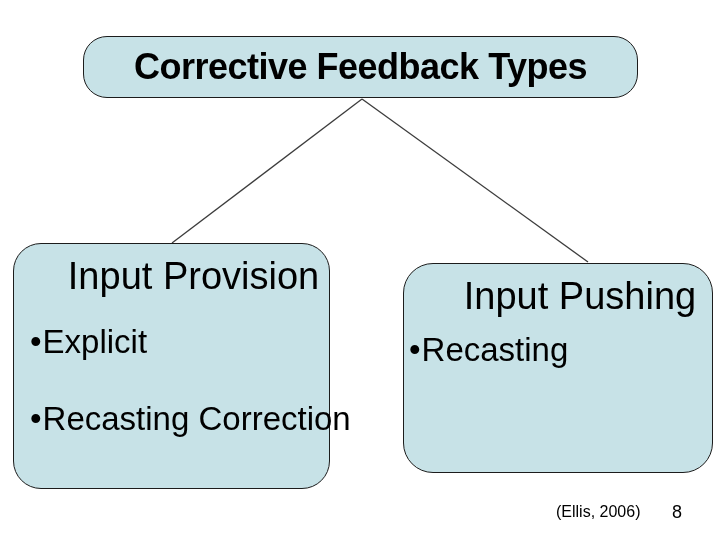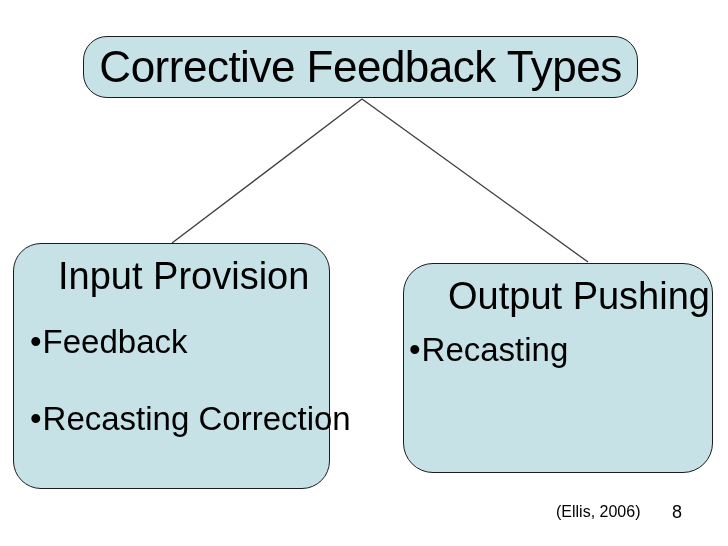--- a/index.html
+++ b/index.html
@@ -36,22 +36,22 @@
     left: 83px; top: 36px;
     width: 555px; height: 62px;
     background: var(--box-fill);
     border: 1.5px solid var(--box-border);
     border-radius: 24px;
     display: flex;
     align-items: center;
     justify-content: center;
   }
   .title-box .title-text {
-    font-size: 44px;
-    font-weight: normal;
+    font-size: 36px;
+    font-weight: bold;
     letter-spacing: -0.5px;
     white-space: nowrap;
   }
   .node {
     position: absolute;
     background: var(--box-fill);
     border: 1.5px solid var(--box-border);
   }
   .node-left {
     left: 13px; top: 243px;
@@ -60,21 +60,21 @@
   }
   .node-right {
     left: 403px; top: 263px;
     width: 310px; height: 210px;
     border-radius: 30px;
   }
   .node-heading {
     position: absolute;
     left: 0; right: 0;
     top: 10px;
-    text-align: left;
+    text-align: center;
     font-size: 38px;
     line-height: 44px;
     white-space: nowrap;
     padding-left: 44px;
   }
   .bullet {
     position: absolute;
     font-size: 33px;
     line-height: 40px;
     white-space: nowrap;
@@ -108,29 +108,29 @@
     <line x1="362" y1="99" x2="588" y2="262"></line>
   </svg>
 
   <div class="title-box">
     <span class="title-text">Corrective Feedback Types</span>
   </div>
 
   <div class="node node-left">
     <div class="node-heading">Input Provision</div>
     <div class="bullet bullet-1">
-      <span class="glyph">•</span><span>Feedback</span>
+      <span class="glyph">•</span><span>Explicit</span>
     </div>
     <div class="bullet bullet-2">
       <span class="glyph">•</span><span>Recasting Correction</span>
     </div>
   </div>
 
   <div class="node node-right">
-    <div class="node-heading">Output Pushing</div>
+    <div class="node-heading">Input Pushing</div>
     <div class="bullet">
       <span class="glyph">•</span><span>Recasting</span>
     </div>
   </div>
 
   <div class="citation">(Ellis, 2006)</div>
 
   <div class="slide-number">8</div>
 
 </div>

